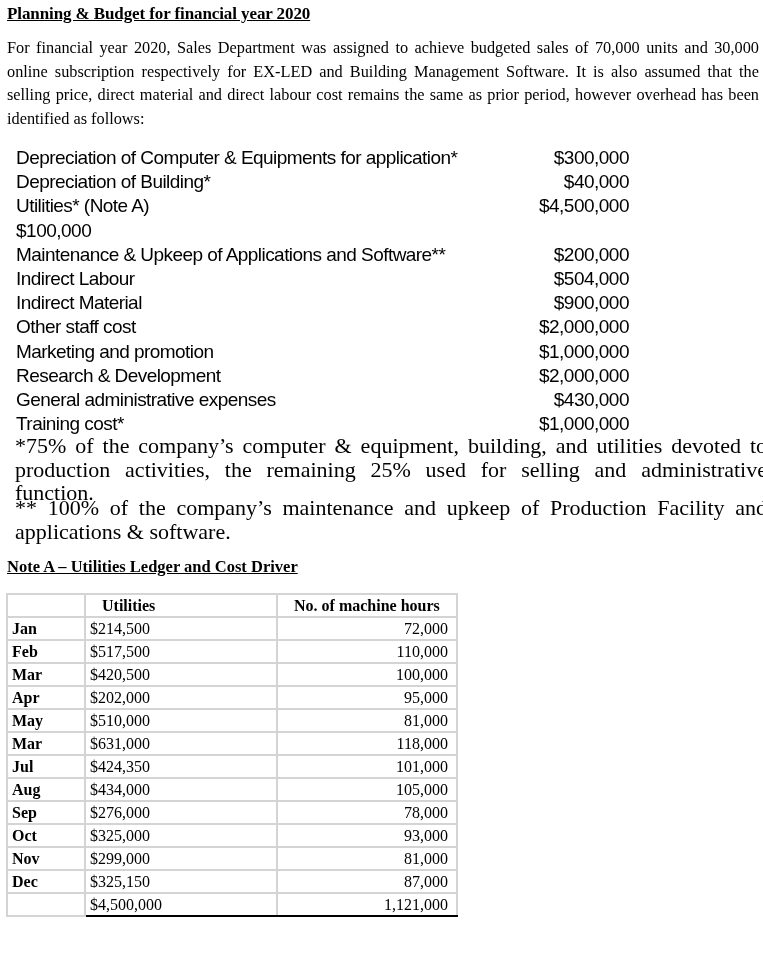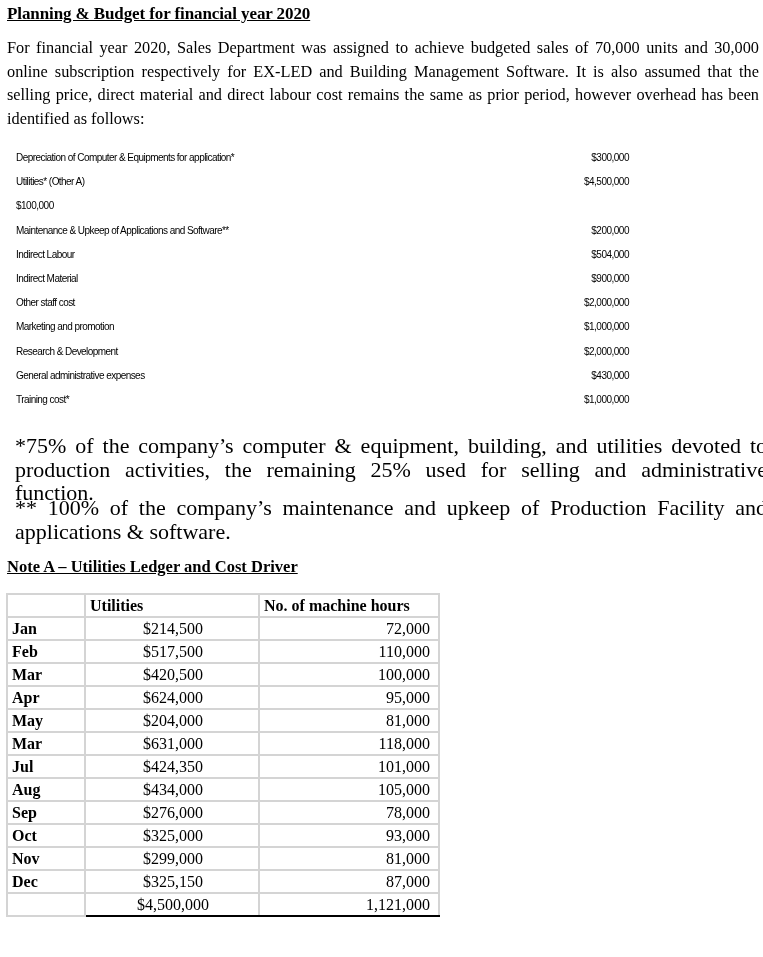--- a/index.html
+++ b/index.html
@@ -5,52 +5,56 @@
   html, body { margin: 0; padding: 0; background: #ffffff; }
   body { width: 763px; height: 957px; position: relative; overflow: hidden; color: #000; }
   .serif { font-family: "Liberation Serif", "DejaVu Serif", serif; }
   .sans { font-family: "Liberation Sans", "DejaVu Sans", sans-serif; }
 
   .title { position: absolute; left: 7px; top: 4px; font-size: 17px; font-weight: bold; text-decoration: underline; letter-spacing: -0.1px; }
 
   .intro { position: absolute; left: 7px; top: 36px; width: 752px; font-size: 16.3px; line-height: 23.5px; text-align: justify; }
 
   .overhead { position: absolute; left: 16px; top: 146px; width: 613px; }
-  .oh-row { display: flex; justify-content: space-between; height: 24.2px; font-size: 10px; line-height: 24px; transform-origin: left; }
+  .oh-row { display: flex; justify-content: space-between; height: 24.2px; font-size: 19px; line-height: 24px; transform-origin: left; }
   .oh-label { letter-spacing: -0.55px; }
   .oh-value { letter-spacing: -0.5px; }
 
   .note { position: absolute; left: 15px; width: 752px; font-size: 22px; line-height: 23.5px; text-align: justify; }
   .note1 { top: 434px; }
   .note2 { top: 496px; }
 
   .noteA-title { position: absolute; left: 7px; top: 557px; font-size: 16.5px; font-weight: bold; text-decoration: underline; }
 
   table.util { position: absolute; left: 6px; top: 593px; border-collapse: collapse; font-family: "Liberation Serif", "DejaVu Serif", serif; font-size: 16px; }
   table.util td { border: 2px solid #d4d4d4; height: 21px; padding: 0 4px; line-height: 21px; }
   table.util td.m { width: 68px; font-weight: bold; }
-  table.util td.u { width: 166px; text-align: center; padding-right: 2px; border-radius: 8px; }
+  table.util td.u { width: 166px; text-align: left; padding-right: 20px; border-radius: 8px; }
   table.util td.h { width: 166px; text-align: right; padding-right: 8px; }
-  table.util th { border: 2px solid #d4d4d4; height: 21px; font-weight: bold; text-align: left; padding: 0 4px; line-height: 21px; }
+  table.util th { border: 2px solid #d4d4d4; height: 21px; font-weight: bold; text-align: left; padding: 0 16px; line-height: 21px; }
   table.util tr.total td.u, table.util tr.total td.h { border-top: 2px solid #000; border-bottom: 2px solid #000; }
 </style>
 </head>
 <body>
 
 <div class="title serif">Planning &amp; Budget for financial year 2020</div>
 
 <div class="intro serif">For financial year 2020, Sales Department was assigned to achieve budgeted sales of 70,000 units and 30,000 online subscription respectively for EX-LED and Building Management Software. It is also assumed that the selling price, direct material and direct labour cost remains the same as prior period, however overhead has been identified as follows:</div>
 
 <div class="overhead sans">
   <div class="oh-row">
       <span class="oh-label">Depreciation of Computer &amp; Equipments for application*</span>
       <span class="oh-value">$300,000</span>
     </div>
   <div class="oh-row">
-      <span class="oh-label">Utilities* (Other A)</span>
+      <span class="oh-label">Depreciation of Building*</span>
+      <span class="oh-value">$40,000</span>
+    </div>
+  <div class="oh-row">
+      <span class="oh-label">Utilities* (Note A)</span>
       <span class="oh-value">$4,500,000</span>
     </div>
   <div class="oh-row">
       <span class="oh-value">$100,000</span>
     </div>
   <div class="oh-row">
       <span class="oh-label">Maintenance &amp; Upkeep of Applications and Software**</span>
       <span class="oh-value">$200,000</span>
     </div>
   <div class="oh-row">
@@ -105,26 +109,26 @@
         <td class="u">$517,500</td>
         <td class="h">110,000</td>
       </tr>
   <tr>
         <td class="m">Mar</td>
         <td class="u">$420,500</td>
         <td class="h">100,000</td>
       </tr>
   <tr>
         <td class="m">Apr</td>
-        <td class="u">$624,000</td>
+        <td class="u">$202,000</td>
         <td class="h">95,000</td>
       </tr>
   <tr>
         <td class="m">May</td>
-        <td class="u">$204,000</td>
+        <td class="u">$510,000</td>
         <td class="h">81,000</td>
       </tr>
   <tr>
         <td class="m">Mar</td>
         <td class="u">$631,000</td>
         <td class="h">118,000</td>
       </tr>
   <tr>
         <td class="m">Jul</td>
         <td class="u">$424,350</td>

